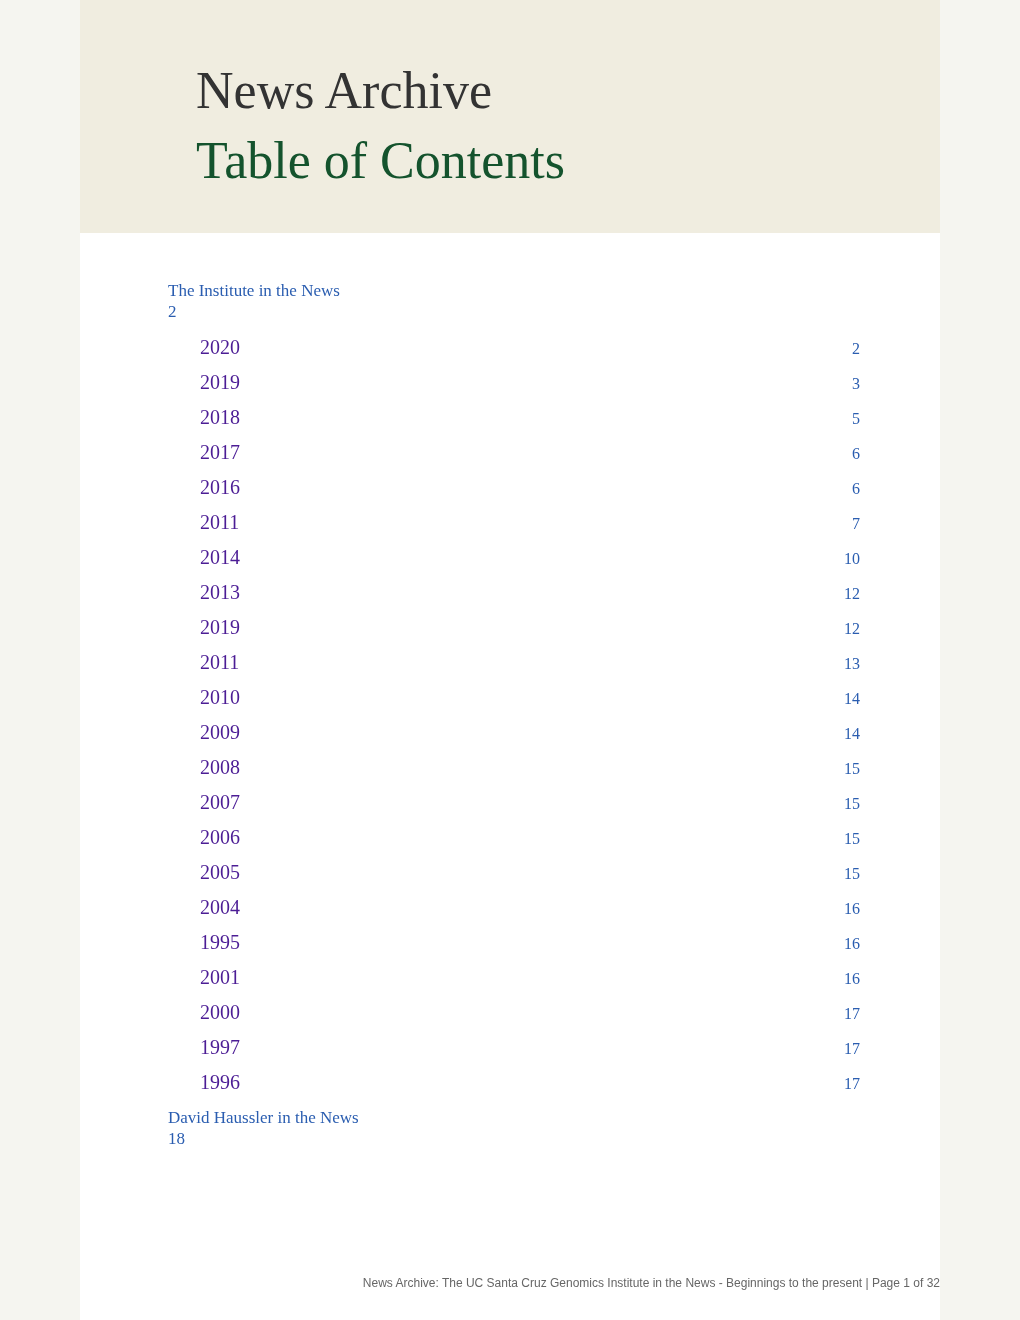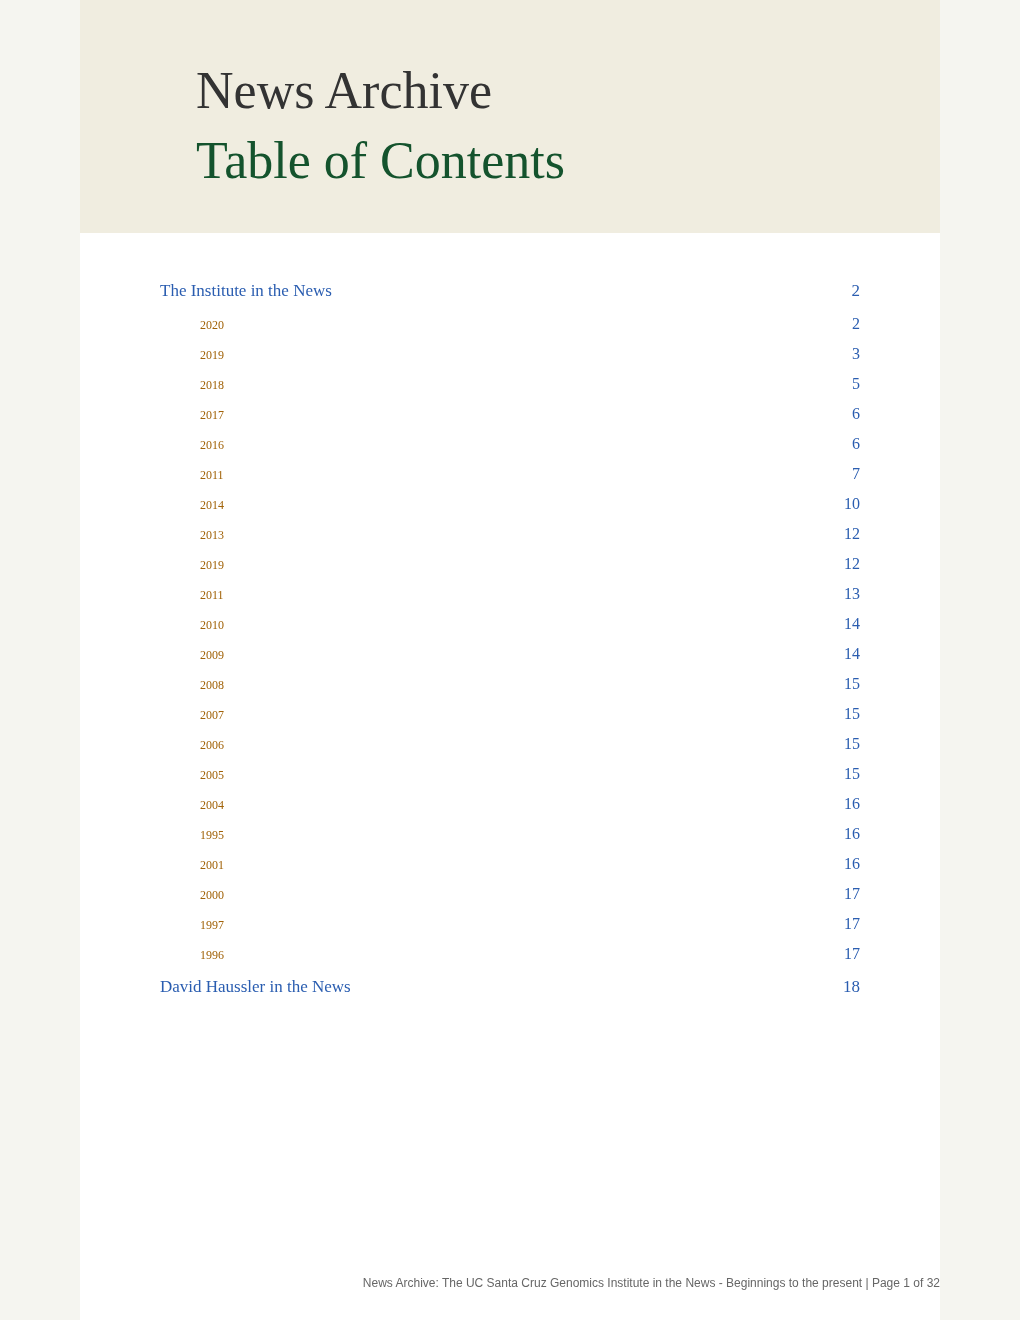--- a/index.html
+++ b/index.html
@@ -51,20 +51,21 @@
     .toc-container {
       padding-top: 10px;
     }
 
     .toc-main-item {
       display: flex;
       justify-content: space-between;
       align-items: baseline;
       padding: 8px 0;
       border-bottom: none;
+      flex-direction: column;
     }
 
     .toc-main-item .toc-label {
       font-size: 17px;
       color: #2a5db0;
       text-decoration: none;
     }
 
     .toc-main-item .toc-page {
       font-size: 17px;
@@ -73,22 +74,22 @@
 
     .toc-sub-item {
       display: flex;
       justify-content: space-between;
       align-items: baseline;
       padding: 6px 0;
       padding-left: 40px;
     }
 
     .toc-sub-item .toc-label {
-      font-size: 12px;
-      color: #a16207;
+      font-size: 20px;
+      color: #4c1d95;
       text-decoration: none;
     }
 
     .toc-sub-item .toc-page {
       font-size: 16px;
       color: #2a5db0;
     }
 
     .toc-dots {
       flex: 1;

